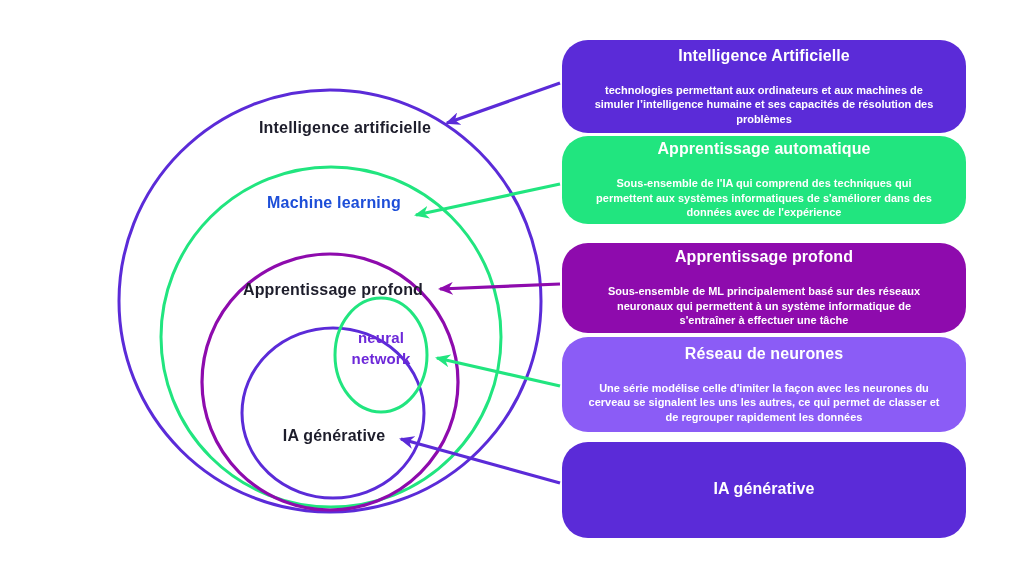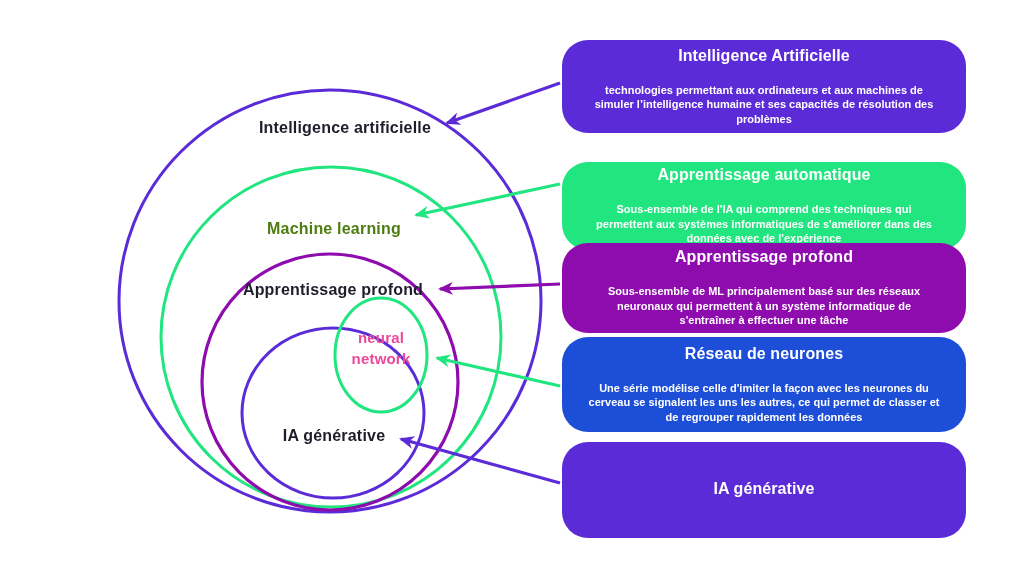--- a/index.html
+++ b/index.html
@@ -87,41 +87,41 @@
     <ellipse cx="381" cy="355" rx="46" ry="57" fill="none" stroke-width="3" stroke="#21e57f"></ellipse>
 
     <line x1="560" y1="83" x2="447" y2="123" stroke-width="3.2" marker-end="url(#arrow-purple)" stroke="#5b2bd8"></line>
     <line x1="560" y1="184" x2="416" y2="215" stroke-width="3.2" marker-end="url(#arrow-green)" stroke="#21e57f"></line>
     <line x1="560" y1="284" x2="440" y2="289" stroke-width="3.2" marker-end="url(#arrow-magenta)" stroke="#8e0bad"></line>
     <line x1="560" y1="386" x2="437" y2="358" stroke-width="3.2" marker-end="url(#arrow-green)" stroke="#21e57f"></line>
     <line x1="560" y1="483" x2="401" y2="439" stroke-width="3.2" marker-end="url(#arrow-purple)" stroke="#5b2bd8"></line>
   </svg>
 
   <div class="vlabel" style="left: 247px; top: 118px; width: 196px; color: rgb(29, 29, 43);">Intelligence artificielle</div>
-  <div class="vlabel" style="left: 258px; top: 219px; width: 152px; color: #4d7c0f;">Machine learning</div>
+  <div class="vlabel" style="left: 258px; top: 193px; width: 152px; color: #1d4ed8;">Machine learning</div>
   <div class="vlabel" style="left: 234px; top: 280px; width: 198px; color: rgb(29, 29, 43);">Apprentissage profond</div>
-  <div class="vlabel small" style="left: 335px; top: 327px; width: 92px; color: #ec4899;">neural network</div>
+  <div class="vlabel small" style="left: 335px; top: 327px; width: 92px; color: #6d28d9;">neural network</div>
   <div class="vlabel" style="left: 276px; top: 426px; width: 116px; color: rgb(29, 29, 43);">IA générative</div>
 
   <div class="callout" style="top: 40px; height: 93px; background-color: rgb(91, 43, 216);">
     <div class="title">Intelligence Artificielle</div>
     <div class="body">technologies permettant aux ordinateurs et aux machines de simuler l’intelligence humaine et ses capacités de résolution des problèmes</div>
   </div>
 
-  <div class="callout" style="top: 162px; height: 88px; background-color: rgb(33, 229, 127);">
+  <div class="callout" style="top: 136px; height: 88px; background-color: rgb(33, 229, 127);">
     <div class="title">Apprentissage automatique</div>
     <div class="body">Sous-ensemble de l'IA qui comprend des techniques qui permettent aux systèmes informatiques de s'améliorer dans des données avec de l'expérience</div>
   </div>
 
   <div class="callout" style="top: 243px; height: 90px; background-color: rgb(142, 11, 173);">
     <div class="title">Apprentissage profond</div>
     <div class="body">Sous-ensemble de ML principalement basé sur des réseaux neuronaux qui permettent à un système informatique de s'entraîner à effectuer une tâche</div>
   </div>
 
-  <div class="callout" style="top: 337px; height: 95px; background-color: #1d4ed8;">
+  <div class="callout" style="top: 337px; height: 95px; background-color: #8b5cf6;">
     <div class="title">Réseau de neurones</div>
     <div class="body">Une série modélise celle d'imiter la façon avec les neurones du cerveau se signalent les uns les autres, ce qui permet de classer et de regrouper rapidement les données</div>
   </div>
 
   <div class="callout" style="top: 442px; height: 96px; background-color: rgb(91, 43, 216);">
     <div class="title">IA générative</div>
   </div>
 
 </div>
 

